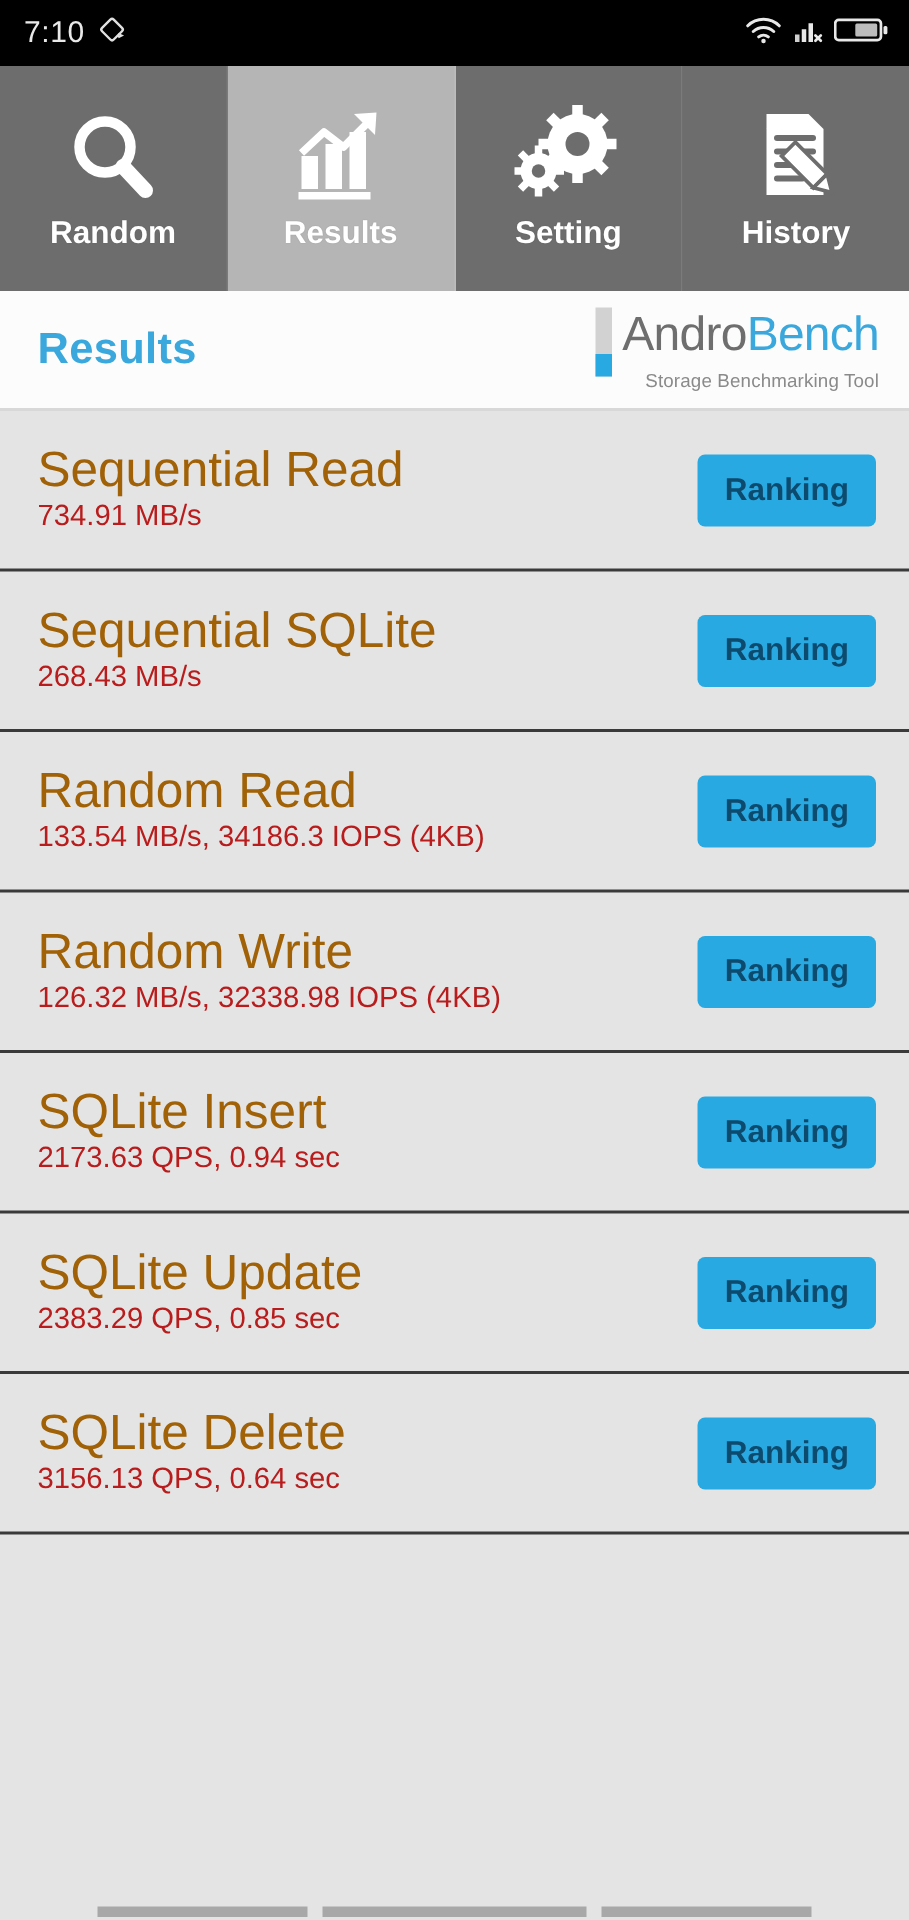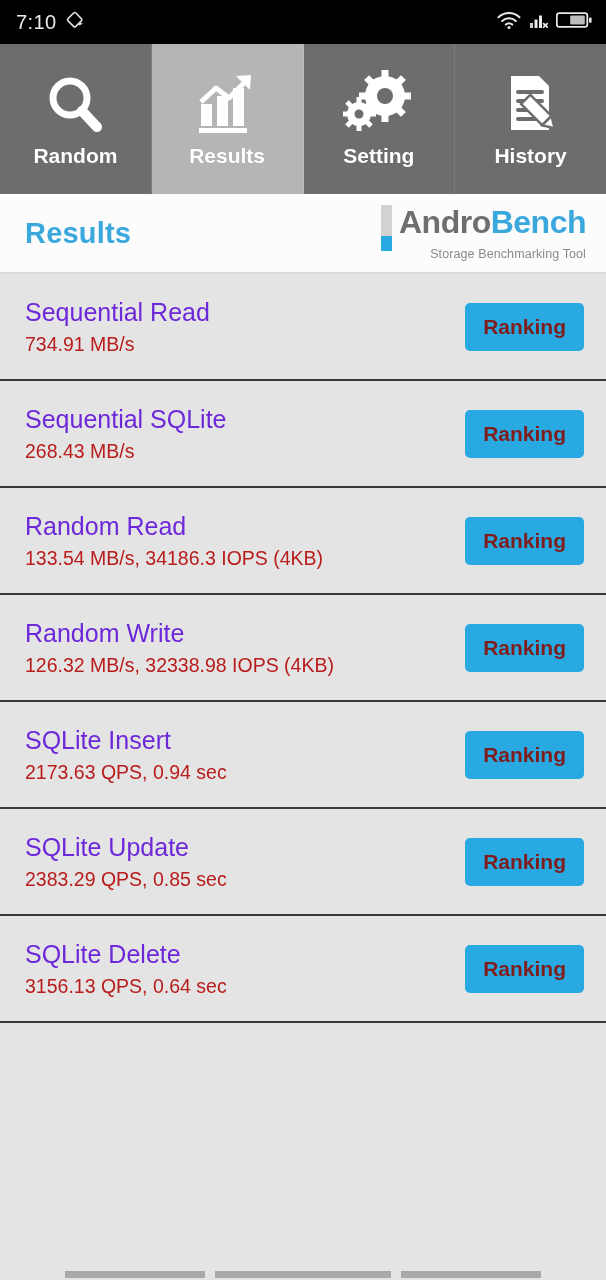--- a/index.html
+++ b/index.html
@@ -45,38 +45,38 @@
     padding:0 20px 0 25px;
     border-bottom:2px solid #d8d8d8;
   }
   .page-title { color:#3ba8dd; font-size:29px; font-weight:bold; letter-spacing:.2px; }
   .logo { display:flex; align-items:flex-start; gap:7px; }
   .logo-bar { width:11px; height:46px; background:#d2d2d2; position:relative; }
   .logo-bar::after {
     content:""; position:absolute; left:0; bottom:0; width:11px; height:15px; background:#29a9e1;
   }
   .logo-text { display:flex; flex-direction:column; align-items:flex-end; }
-  .logo-word { font-size:32px; font-weight:bold; line-height:34px; letter-spacing:-.5px; }
+  .logo-word { font-size:32px; font-weight:normal; line-height:34px; letter-spacing:-.5px; }
   .logo-andro { color:#6e6e6e; }
   .logo-bench { color:#3ba8dd; }
   .logo-tag { font-size:12.5px; color:#8a8a8a; margin-top:8px; letter-spacing:.1px; }
 
   
   .list { background:#e4e4e4; }
   .row {
     height:107px; position:relative;
     display:flex; align-items:center; justify-content:space-between;
     padding:0 22px 0 25px;
     border-bottom:2px solid #3a3a3a;
   }
   .row-texts { display:flex; flex-direction:column; gap:7px; }
-  .row-title { font-size:25px; color:#6d28d9; line-height:29px; }
+  .row-title { font-size:33px; color:#a16207; line-height:29px; }
   .row-value { font-size:19.5px; color:#b91c1c; line-height:21px; }
   .rank-btn {
-    background:#29a9e1; color:#7f1d1d; border:none; border-radius:5px;
+    background:#29a9e1; color:#0c4a6e; border:none; border-radius:5px;
     font-size:21px; font-weight:bold; padding:12px 18px;
     font-family:"Liberation Sans", sans-serif; cursor:pointer;
     min-width:117px; text-align:center;
   }
 
   
   .navbar {
     position:absolute; left:0; bottom:0; width:606px; height:34px;
     background:#e4e4e4; display:flex; align-items:flex-end;
     justify-content:center; gap:10px; padding-bottom:2px;

